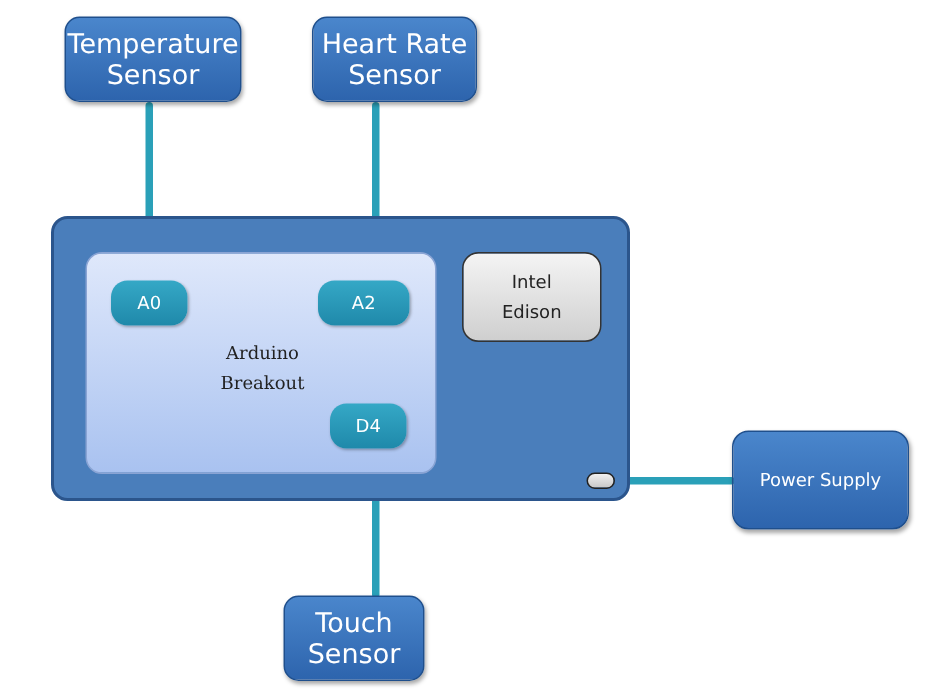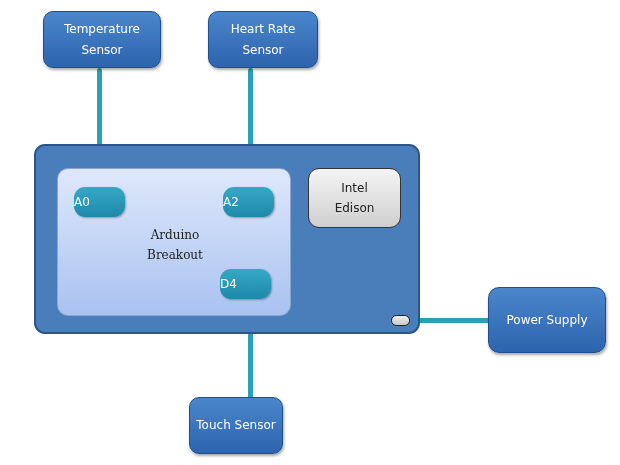--- a/index.html
+++ b/index.html
@@ -1,27 +1,27 @@
 <!DOCTYPE html>
 <html><head>
 <meta charset="utf-8">
 <style>
   html, body { margin:0; padding:0; }
   body { width:620px; height:465px; position:relative; background:#ffffff; overflow:hidden;
          font-family:"DejaVu Sans", sans-serif; }
   .abs { position:absolute; box-sizing:border-box;border-radius:11px; }
   .sensor { background:linear-gradient(#4a86cc,#2d64ad); border:1px solid #1f4f8c; border-radius:10px;
-            color:#fff; font-size:12px; display:flex; align-items:center; justify-content:center;
+            color:#fff; font-size:18px; display:flex; align-items:center; justify-content:center;
             text-align:center; line-height:21px; box-shadow:1px 2px 3px rgba(0,0,0,0.35); }
   .psu { background:linear-gradient(#4a86cc,#2d64ad); border:1px solid #1f4f8c; color:#fff; font-size:12px;
          display:flex; align-items:center; justify-content:center; box-shadow:1px 2px 3px rgba(0,0,0,0.35); }
   .board { background:#4a7ebb; border:2px solid #2b558c; }
   .breakout { background:linear-gradient(#dfe8fb,#a9c2f0); border:1px solid #8aa4d4; }
   .pin { background:linear-gradient(#35a8c6,#1f89aa); color:#fff; font-size:12px; display:flex;
-         align-items:center; box-shadow:1px 1px 2px rgba(0,0,0,0.3); }
+         align-items:center; justify-content:center; box-shadow:1px 1px 2px rgba(0,0,0,0.3); }
   .edison { background:linear-gradient(#f4f4f4,#cfcfcf); border:1px solid #333; font-size:12px; color:#222;
             display:flex; align-items:center; justify-content:center; text-align:center; line-height:20px; }
   .label-serif { font-family:"DejaVu Serif", serif; font-size:12px; color:#222; text-align:center; line-height:20px; }
   .wire { background:#2aa0b8; }
   .port { background:linear-gradient(#f0f0f0,#c8c8c8); border:1px solid #222; }
 </style>
 </head>
 <body>
 
 <div class="abs wire" style="left:97px;top:68px;width:5px;height:118px;"></div>
@@ -42,21 +42,21 @@
 
 <div class="abs board" style="left:34px;top:144px;width:386px;height:190px;"></div>
 <div class="abs breakout" style="left:57px;top:168px;width:234px;height:148px;"></div>
 <div class="abs label-serif" style="left:130px;top:225px;width:90px;">
   <span>Arduino</span><br>
   <span>Breakout</span>
 </div>
 <div class="abs pin" style="left:74px;top:187px;width:51px;height:30px;">
     <span>A0</span>
   </div>
-<div class="abs pin" style="left:223px;top:187px;width:51px;height:30px;">
+<div class="abs pin" style="left:212px;top:187px;width:61px;height:30px;">
     <span>A2</span>
   </div>
 <div class="abs pin" style="left:220px;top:269px;width:51px;height:30px;">
     <span>D4</span>
   </div>
 <div class="abs edison" style="left:308px;top:168px;width:93px;height:60px;">
   <div><span>Intel</span><br>
   <span>Edison</span></div>
 </div>
 <div class="abs port" style="left:391px;top:315px;width:19px;height:11px;"></div>

